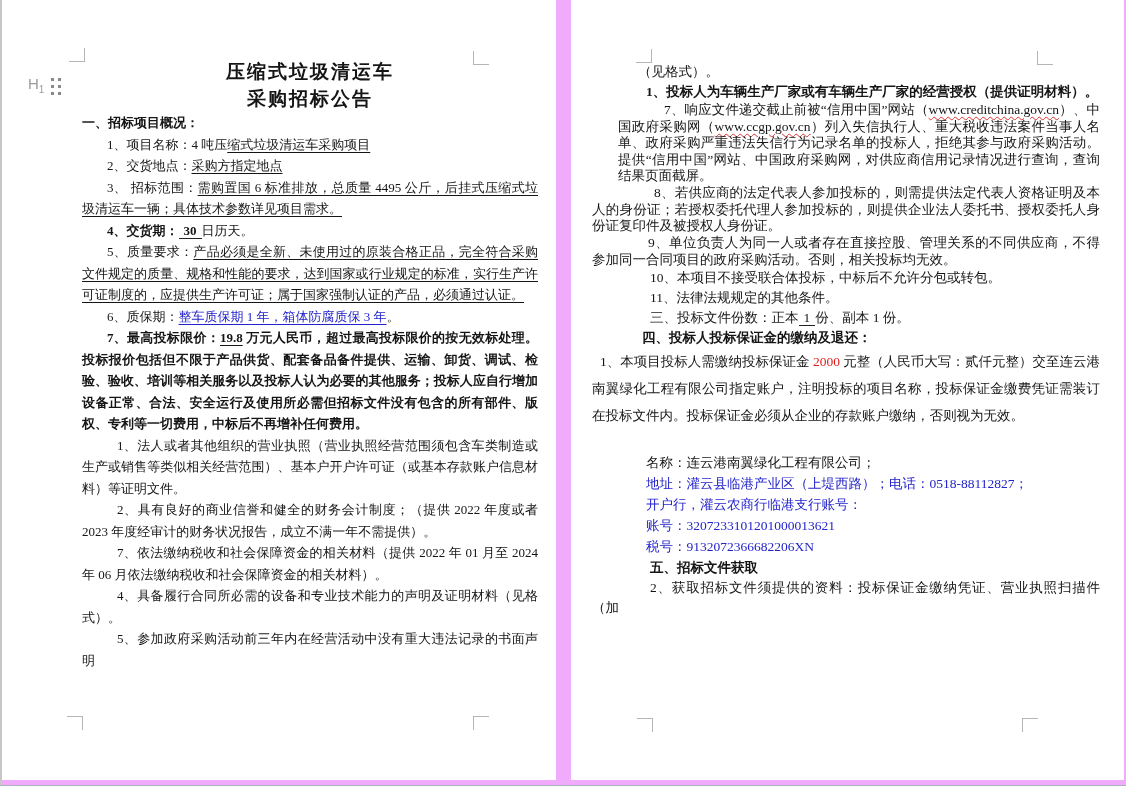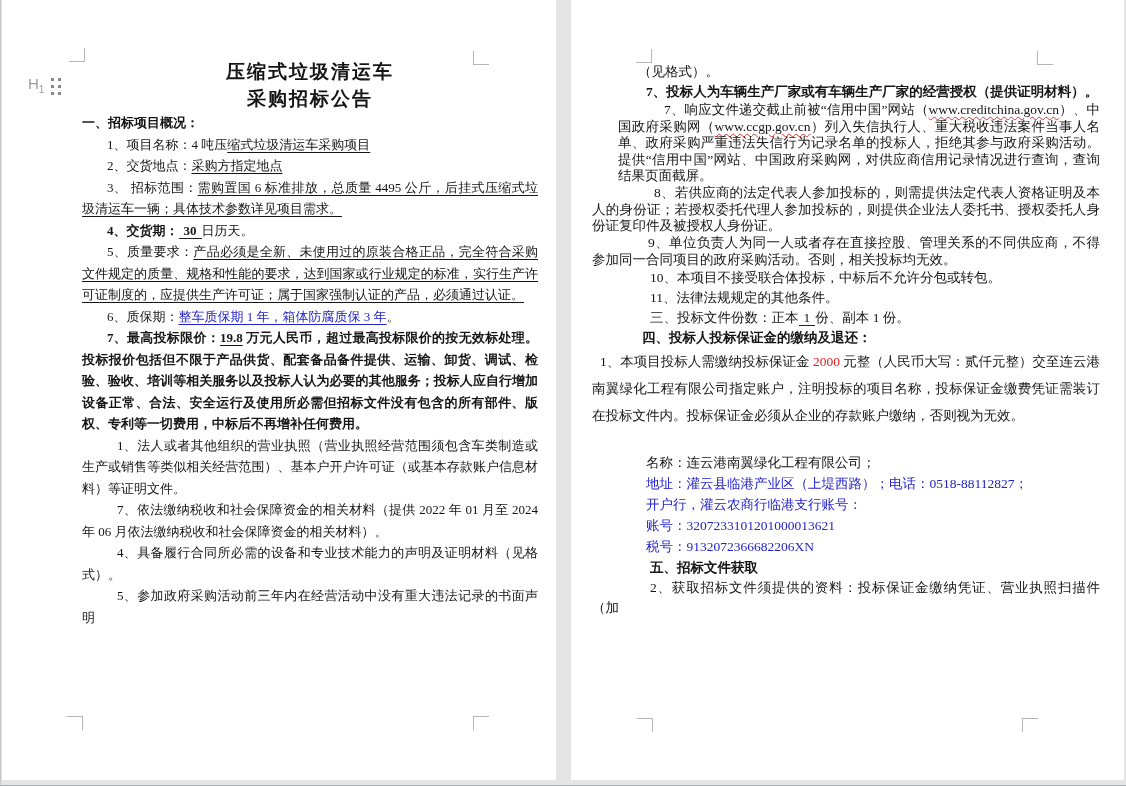--- a/index.html
+++ b/index.html
@@ -1,17 +1,17 @@
 <!DOCTYPE html>
 <html><head>
 <meta charset="utf-8">
 <style>
   html,body{margin:0;padding:0;}
   body{font-family:"Liberation Serif","DejaVu Serif",serif;}
-  .canvas{position:relative;width:1126px;height:786px;background:#e5e5e5;overflow:hidden;}
+  .canvas{position:relative;width:1126px;height:786px;background:#f0abfc;overflow:hidden;}
   .canvas::before{content:"";position:absolute;left:0;top:0;width:1px;height:786px;background:#c6c6c6;}
   .canvas::after{content:"";position:absolute;left:0;bottom:0;width:1126px;height:1px;background:#aab1b9;}
   .page{position:absolute;top:0;height:780px;background:#ffffff;}
   .p1{left:2px;width:554px;}
   .p2{left:571px;width:553px;}
   
   .cm{position:absolute;width:15px;height:13px;border:0 solid #b5b5b5;}
   .cm.tl{border-bottom-width:1px;border-right-width:1px;}
   .cm.tr{border-bottom-width:1px;border-left-width:1px;}
   .cm.bl{border-top-width:1px;border-right-width:1px;}
@@ -105,36 +105,37 @@
       <p class="i"><span class="b">4、交货期：</span><span class="fill b">30</span><span>日历天。</span></p>
 
       <p class="i i5"><span>5、质量要求：</span><span class="u">产品必须是全新、未使用过的原装合格正品，完全符合采购文件规定的质量、规格和性能的要求，达到国家或行业规定的标准，实行生产许可证制度的，应提供生产许可证；属于国家强制认证的产品，必须通过认证。</span></p>
 
       <p class="i"><span>6、质保期：</span><span class="u blue">整车质保期 1 年，箱体防腐质保 3 年</span><span>。</span></p>
 
       <p class="i i7"><span>7、最高投标限价：</span><span class="u">19.8</span><span> 万元人民币，超过最高投标限价的按无效标处理。投标报价包括但不限于产品供货、配套备品备件提供、运输、卸货、调试、检验、验收、培训等相关服务以及投标人认为必要的其他服务；投标人应自行增加设备正常、合法、安全运行及使用所必需但招标文件没有包含的所有部件、版权、专利等一切费用，中标后不再增补任何费用。</span></p>
 
 
       <p class="q q1">1、法人或者其他组织的营业执照（营业执照经营范围须包含车类制造或生产或销售等类似相关经营范围）、基本户开户许可证（或基本存款账户信息材料）等证明文件。</p>
+      <p class="q q2">2、具有良好的商业信誉和健全的财务会计制度；（提供 2022 年度或者 2023 年度经审计的财务状况报告，成立不满一年不需提供）。</p>
       <p class="q q3">7、依法缴纳税收和社会保障资金的相关材料（提供 2022 年 01 月至 2024 年 06 月依法缴纳税收和社会保障资金的相关材料）。</p>
       <p class="q">4、具备履行合同所必需的设备和专业技术能力的声明及证明材料（见格式）。</p>
       <p class="q">5、参加政府采购活动前三年内在经营活动中没有重大违法记录的书面声明</p>
     </div>
   </div>
 
   <div class="page p2">
     <div class="cm tl"></div>
     <div class="cm tr"></div>
     <div class="cm bl"></div>
     <div class="cm br"></div>
 
     <div class="content c2">
       <p class="cont">（见格式）。</p>
 
-      <p class="b6">7、投标人为车辆生产厂家或有车辆生产厂家的经营授权（提供证明材料）。</p>
+      <p class="b6">1、投标人为车辆生产厂家或有车辆生产厂家的经营授权（提供证明材料）。</p>
 
       <p class="b7"><span>7、响应文件递交截止前被“信用中国”网站（</span><span class="wavy">www.creditchina.gov.cn</span><span>）、中国政府采购网（</span><span class="wavy">www.ccgp.gov.cn</span><span>）列入失信执行人、重大税收违法案件当事人名单、政府采购严重违法失信行为记录名单的投标人，拒绝其参与政府采购活动。提供“信用中国”网站、中国政府采购网，对供应商信用记录情况进行查询，查询结果页面截屏。</span></p>
 
       <p class="b8">8、若供应商的法定代表人参加投标的，则需提供法定代表人资格证明及本人的身份证；若授权委托代理人参加投标的，则提供企业法人委托书、授权委托人身份证复印件及被授权人身份证。</p>
       <p class="b9">9、单位负责人为同一人或者存在直接控股、管理关系的不同供应商，不得参加同一合同项目的政府采购活动。否则，相关投标均无效。</p>
       <p class="b10">10、本项目不接受联合体投标，中标后不允许分包或转包。</p>
       <p class="b11">11、法律法规规定的其他条件。</p>
 
       <p class="s3"><span>三、投标文件份数：正本</span><span class="fill">1</span><span>份、副本 1 份。</span></p>
 

